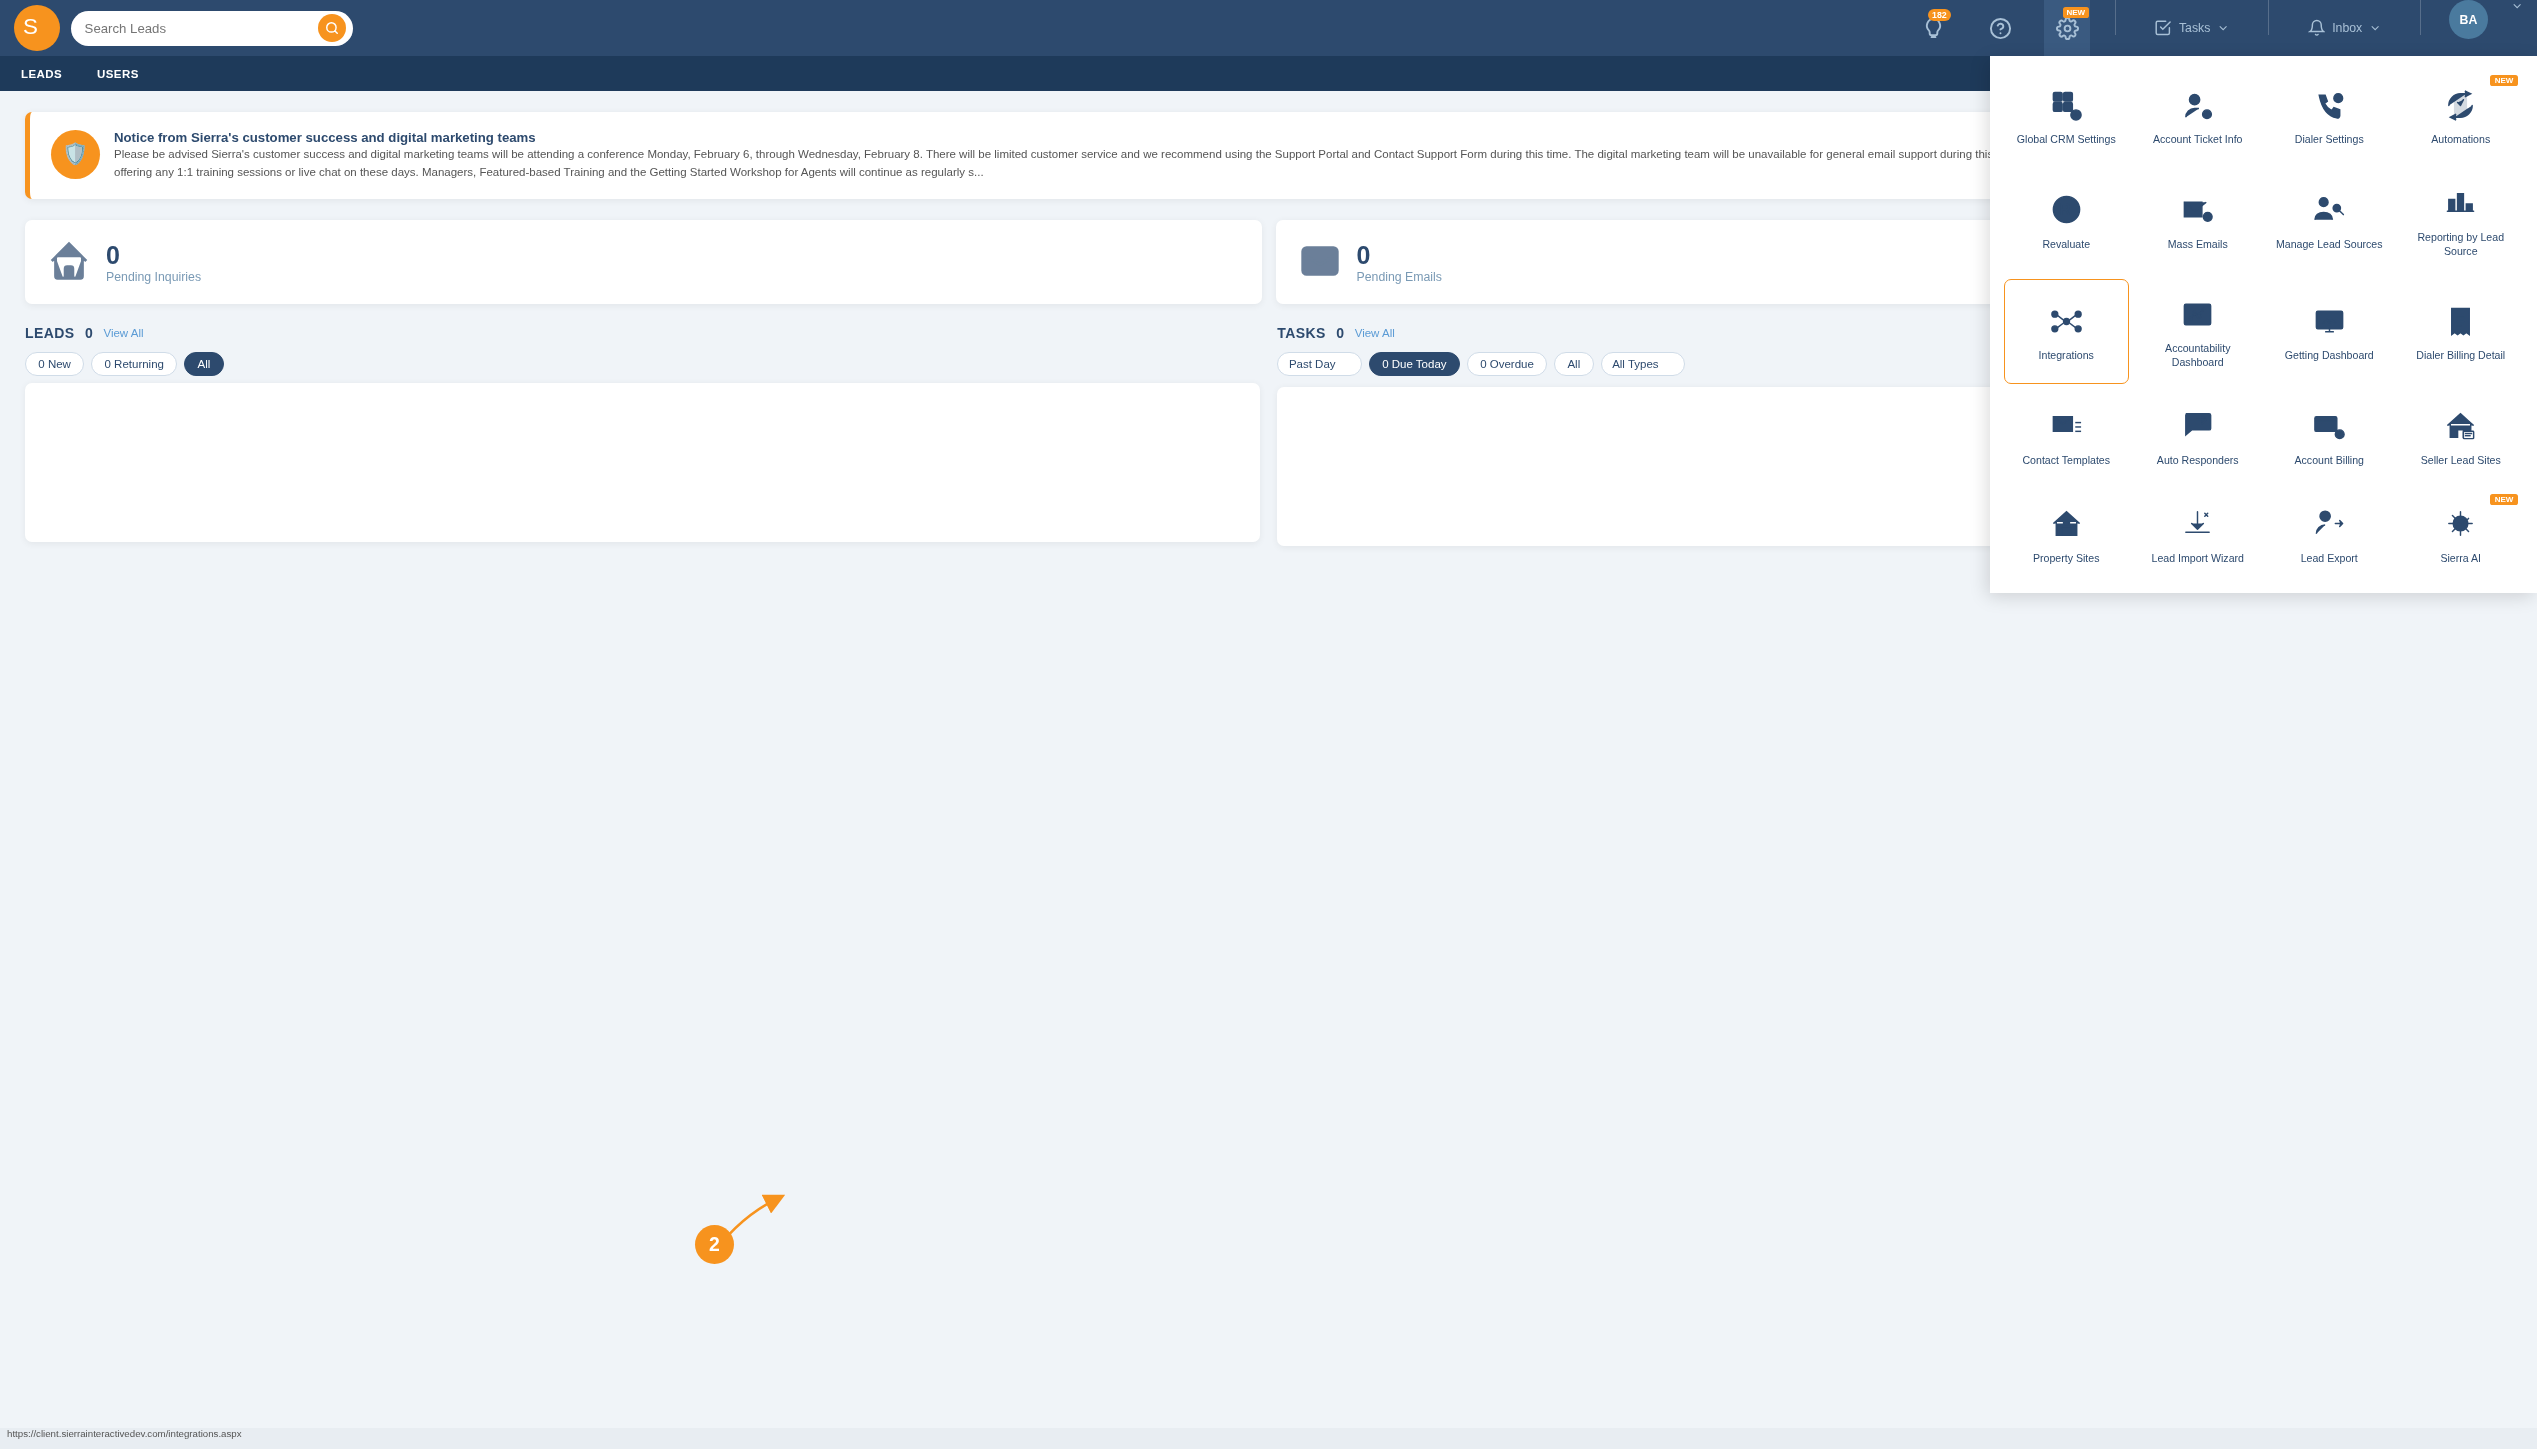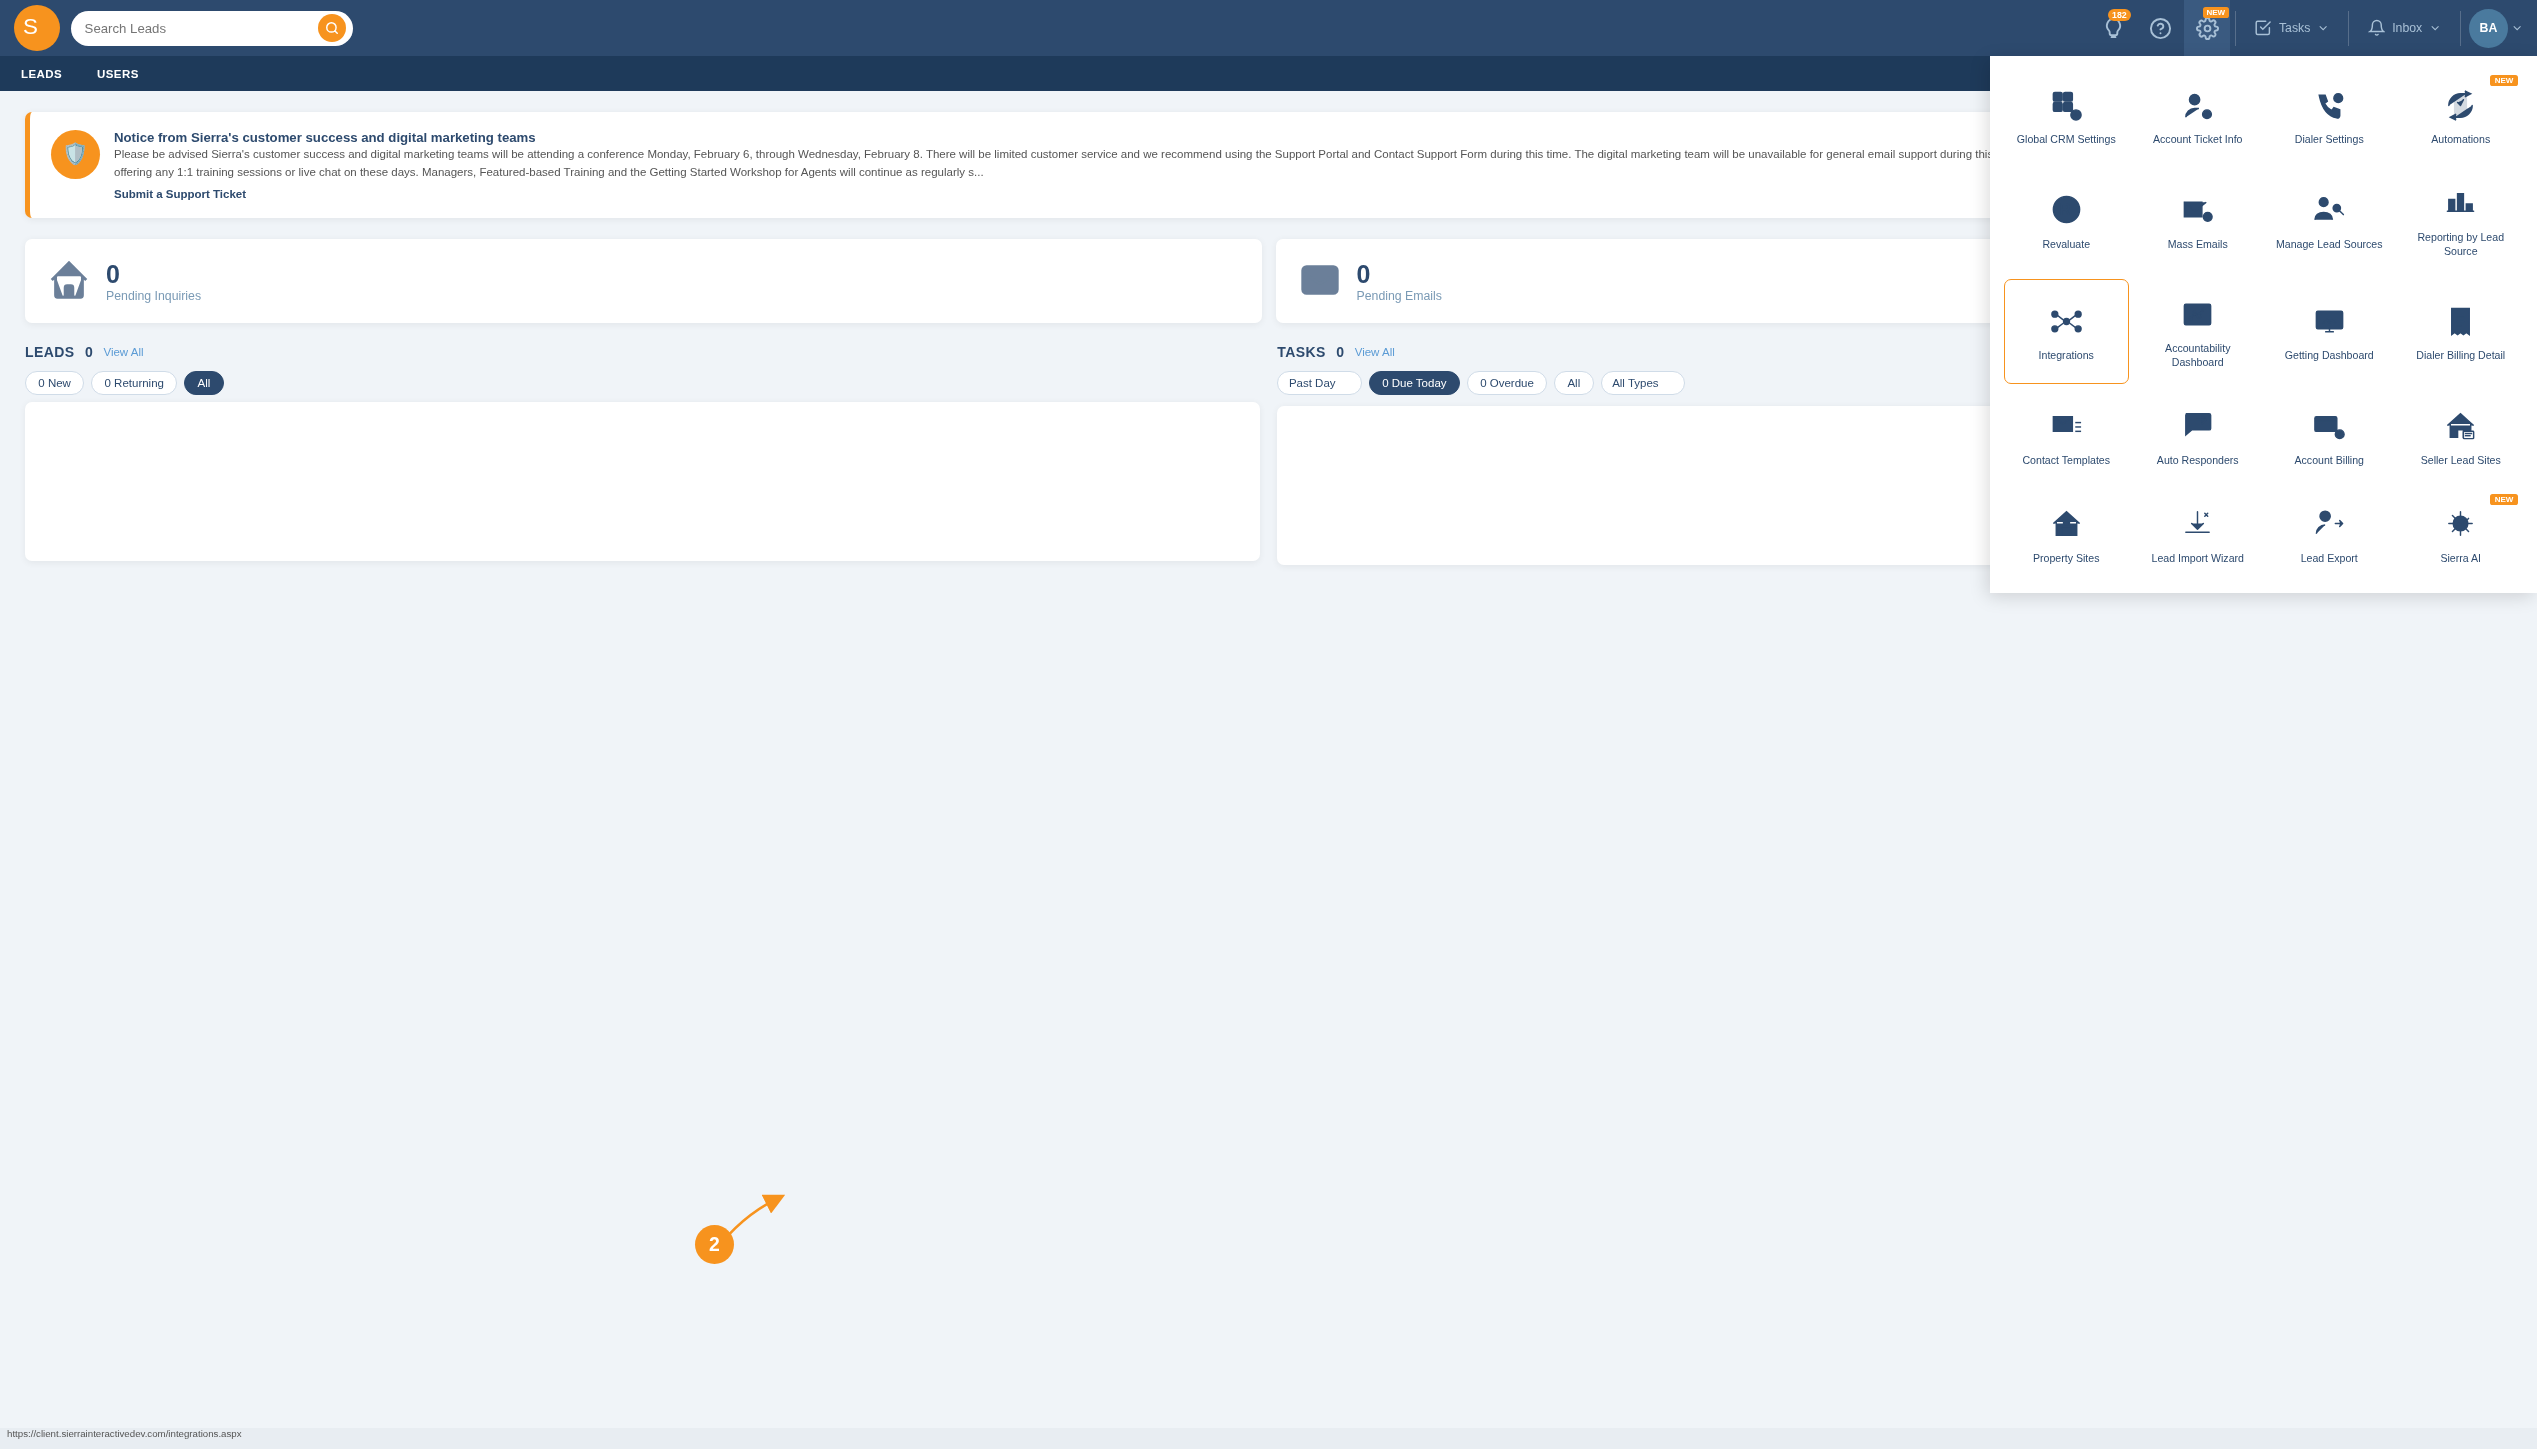--- a/index.html
+++ b/index.html
@@ -44,21 +44,21 @@
     .search-btn {
       width: 28px; height: 28px;
       background: #f7931e;
       border-radius: 50%;
       border: none; cursor: pointer;
       display: flex; align-items: center; justify-content: center;
     }
     .search-btn svg { width: 14px; height: 14px; fill: white; }
     .header-spacer { flex: 1; }
     .header-actions {
-      display: flex; align-items: center; gap: 1px;
+      display: flex; gap: 21px;
     }
     .header-icon-btn {
       position: relative;
       width: 46px; height: 56px;
       display: flex; align-items: center; justify-content: center;
       cursor: pointer;
       color: #a8c0d6;
       background: transparent;
       border: none;
     }
@@ -442,21 +442,20 @@
 
 <div class="main-content">
   <div class="page-area">
 
     <div class="notice-card">
       <div class="notice-avatar">🛡️</div>
       <div class="notice-body">
         <div class="notice-title">Notice from Sierra's customer success and digital marketing teams</div>
         <div class="notice-text">Please be advised Sierra's customer success and digital marketing teams will be attending a conference Monday, February 6, through Wednesday, February 8. There will be limited customer service and we recommend using the Support Portal and Contact Support Form during this time. The digital marketing team will be unavailable for general email support during this time. Please expect delayed responses.
 In addition, our training and education team will not be offering any 1:1 training sessions or live chat on these days. Managers, Featured-based Training and the Getting Started Workshop for Agents will continue as regularly s...</div>
-        <a class="notice-link">Submit a Support Ticket</a>
       </div>
     </div>
 
     <div class="stats-row">
       <div class="stat-card">
         <div class="stat-icon">
           <svg viewBox="0 0 24 24" fill="none" stroke="#2d4a6e" stroke-width="1.5">
               <path d="M3 12l2-2m0 0l7-7 7 7M5 10v10a1 1 0 001 1h3m10-11l2 2m-2-2v10a1 1 0 01-1 1h-3m-6 0a1 1 0 001-1v-4a1 1 0 011-1h2a1 1 0 011 1v4a1 1 0 001 1m-6 0h6"></path>
             </svg>
         </div>

